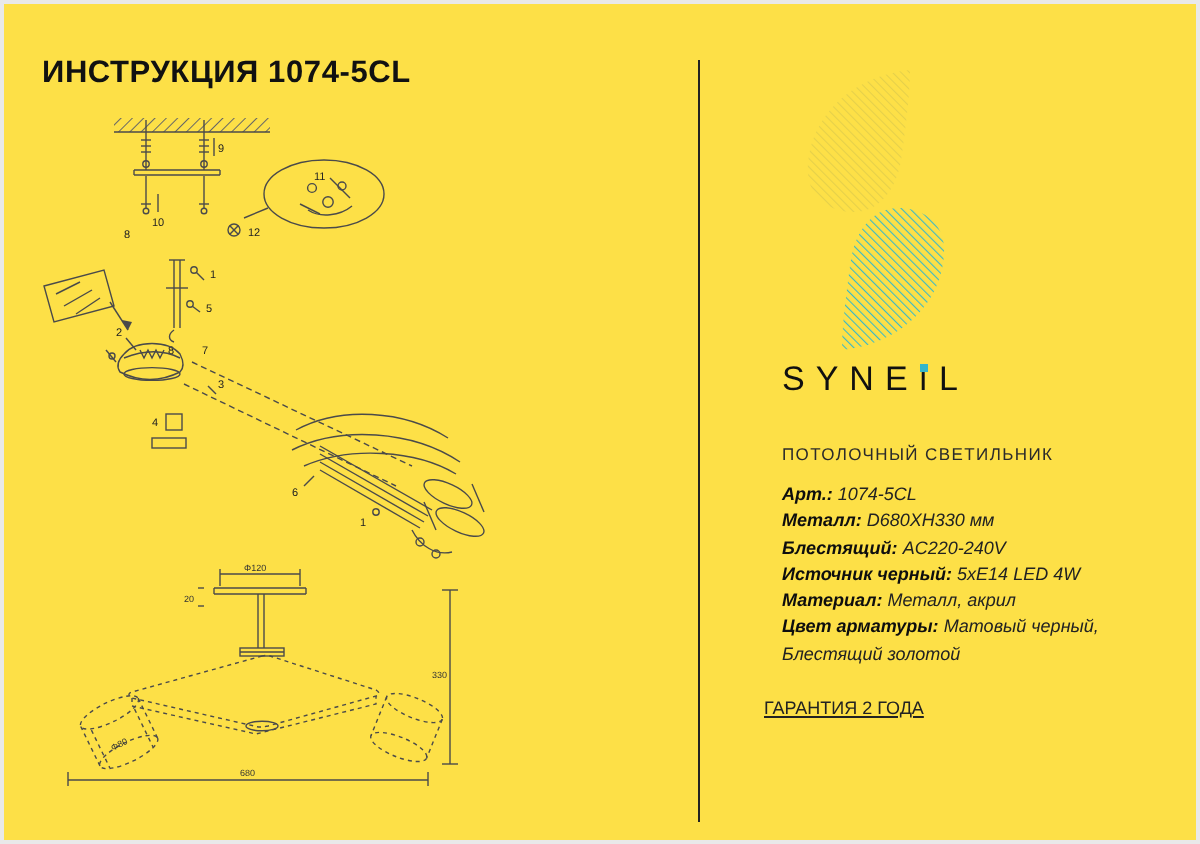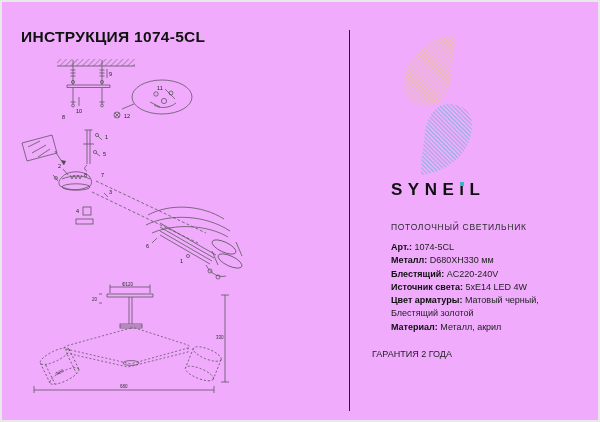--- a/index.html
+++ b/index.html
@@ -1,31 +1,31 @@
 <!DOCTYPE html>
 <html><head>
 <meta charset="utf-8">
 <style>
   html,body{margin:0;padding:0;background:#fff;}
   .page{
     position:relative;width:600px;height:422px;box-sizing:border-box;
-    background:#f0abfc;border:2px solid #e9e9e9;overflow:hidden;
+    background:#fde047;border:2px solid #e9e9e9;overflow:hidden;
     font-family:"Liberation Sans",sans-serif;color:#1a1a1a;
   }
   .title{position:absolute;left:19px;top:26px;font-size:15.5px;font-weight:bold;letter-spacing:.3px;color:#111;}
   .divider{position:absolute;left:347px;top:28px;width:1px;height:381px;background:#222;}
   .drawing-svg{position:absolute;left:8px;top:45px;}
   .logo-svg{position:absolute;left:393px;top:30px;}
-  .wordmark{position:absolute;left:389px;top:179px;font-size:17px;font-weight:bold;letter-spacing:5.5px;color:#101010;line-height:1;}
+  .wordmark{position:absolute;left:389px;top:179px;font-size:17px;font-weight:normal;letter-spacing:5.5px;color:#101010;line-height:1;}
   .i-wrap{position:relative;display:inline-block;}
   .i-dot{position:absolute;left:1px;top:0.5px;width:4px;height:4px;}
   .product-type{position:absolute;left:389px;top:220px;font-size:8.5px;letter-spacing:.7px;color:#2b2b2b;}
-  .specs{position:absolute;left:389px;top:239px;width:180px;font-size:9px;line-height:13.3px;color:#222;}
+  .specs{position:absolute;left:389px;top:239px;width:180px;font-size:9px;line-height:13.3px;color:#222;font-style:italic;}
   .spec-row b{color:#0e0e0e;}
-  .footer{position:absolute;left:370px;top:346px;font-size:9px;line-height:13.5px;color:#222;}
+  .footer{position:absolute;left:380px;top:346px;font-size:9px;line-height:13.5px;color:#222;text-decoration:underline;}
   svg .ln{stroke:#4a4a4a;stroke-width:0.7;fill:none;}
   svg .dash{stroke-dasharray:3 2;}
   svg .dash2{stroke-dasharray:2 2;}
   svg .num{font-family:"Liberation Sans",sans-serif;font-size:5.5px;fill:#222;}
   svg .dim{font-family:"Liberation Sans",sans-serif;font-size:4.5px;fill:#333;}
 </style>
 </head>
 <body>
 
 <div class="page">
@@ -244,22 +244,22 @@
   </svg>
 
   <div class="wordmark"><span>SYNE</span><span class="i-wrap"><span>ı</span><span class="i-dot" style="background: rgb(53, 182, 201);"></span></span><span>L</span></div>
 
   <div class="product-type">ПОТОЛОЧНЫЙ СВЕТИЛЬНИК</div>
 
   <div class="specs">
     <div class="spec-row"><b>Арт.:</b> <span>1074-5CL</span></div>
     <div class="spec-row"><b>Металл:</b> <span>D680XH330 мм</span></div>
     <div class="spec-row"><b>Блестящий:</b> <span>AC220-240V</span></div>
-    <div class="spec-row"><b>Источник света:</b> <span>5xE14 LED 4W</span></div>
+    <div class="spec-row"><b>Источник черный:</b> <span>5xE14 LED 4W</span></div>
+    <div class="spec-row"><b>Материал:</b> <span>Металл, акрил</span></div>
     <div class="spec-row"><b>Цвет арматуры:</b> <span>Матовый черный, Блестящий золотой</span></div>
-    <div class="spec-row"><b>Материал:</b> <span>Металл, акрил</span></div>
   </div>
 
   <div class="footer">
     <div>ГАРАНТИЯ 2 ГОДА</div>
   </div>
 
 </div>
 
 </body></html>

